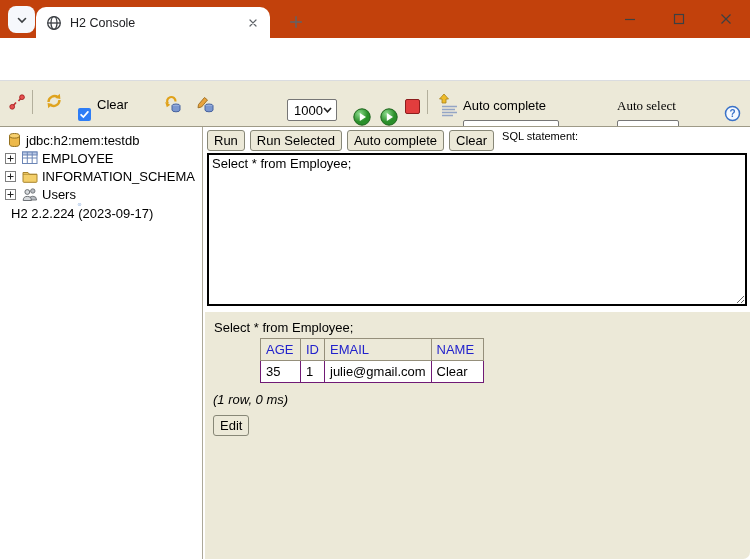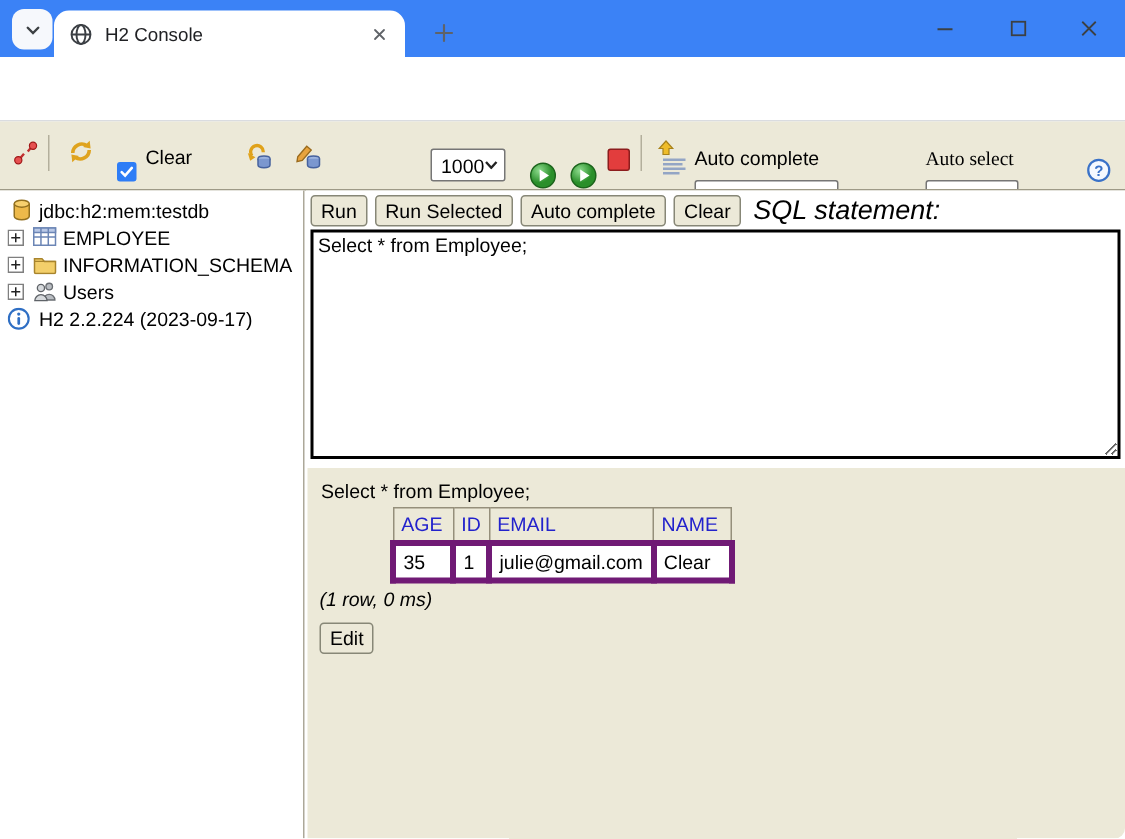--- a/index.html
+++ b/index.html
@@ -4,21 +4,21 @@
 <title>H2 Console</title>
 <style>
   * { margin:0; padding:0; box-sizing:border-box; }
   html,body { background:#fff; }
   body { font-family:"Liberation Sans","DejaVu Sans",sans-serif; }
   .window { position:relative; width:750px; height:559px; overflow:hidden;
             border-radius:0 0 7px 7px; background:#fff; }
   .abs { position:absolute; }
 
   
-  .tabstrip { left:0; top:0; width:750px; height:38px; background:#3b82f6; }
+  .tabstrip { left:0; top:0; width:750px; height:38px; background:#c2410c; }
   .chevron-btn { left:8px; top:6px; width:27px; height:27px; border-radius:8px;
                  background:#f6f8fc; display:flex; align-items:center; justify-content:center; }
   .tab { left:36px; top:7px; width:234px; height:31px; background:#fff;
          border-radius:10px 10px 0 0; display:flex; align-items:center; padding:0 8px 0 10px; }
   .tab-title { flex:1; font-size:12.5px; color:#202124; white-space:nowrap; overflow:hidden; margin-left:8px; }
   .tab-close { width:18px; height:18px; display:flex; align-items:center; justify-content:center; border-radius:50%; }
   .newtab { left:284px; top:10px; width:24px; height:24px; display:flex; align-items:center; justify-content:center; }
   .winctl { top:8px; width:30px; height:22px; display:flex; align-items:center; justify-content:center; }
 
   
@@ -46,31 +46,31 @@
   .sidebar { left:0; top:127px; width:203px; height:432px; background:#fff;
              border-right:1px solid #aca899; font-size:13px; }
   .tree-row { position:absolute; left:0; height:18px; display:flex; align-items:center; white-space:nowrap; }
   .tree-label { margin-left:4px; color:#000; }
 
   .queryframe { left:204px; top:127px; width:546px; height:185px; background:#fff; }
   .btnrow { position:absolute; left:3px; top:3px; display:flex; align-items:flex-start; }
   .h2btn { font-family:"Liberation Sans","DejaVu Sans",sans-serif; font-size:13px; color:#000;
            background:#ece9d8; border:1px solid #878777; border-radius:3px;
            padding:2px 6px; margin-right:5px; height:21px; }
-  .sql-label { font-size:18px; margin-left:3px; white-space:nowrap;font-style:italic; }
+  .sql-label { font-size:11px; margin-left:3px; white-space:nowrap; }
   .sqlbox { position:absolute; left:3px; top:26px; width:540px; height:153px;
             border:2px solid #000; background:#fff; font-family:"Liberation Sans","DejaVu Sans",sans-serif;
             font-size:13px; padding:1px 3px; resize:both; }
 
   .resultsframe { left:205px; top:312px; width:545px; height:247px; background:#ece9d8; font-size:13px; }
   .echo { position:absolute; left:9px; top:8px; }
   .rtable { position:absolute; left:8px; top:26px; border-collapse:collapse; font-size:13px;margin-left:47px; }
   .rtable th { background:#ece9d8; color:#2222cc; font-weight:normal; text-align:left;
                border:1px solid #958f7b; padding:3px 5px; }
-  .rtable td { background:#fff; border:4px solid #701a75; padding:3px 5px; color:#000; }
+  .rtable td { background:#fff; border:1px solid #701a75; padding:3px 5px; color:#000; }
   .status { position:absolute; left:8px; top:80px;font-style:italic; }
   .editbtn-wrap { position:absolute; left:8px; top:103px; }
 
   svg { display:block; }
 </style>
 </head>
 <body>
 
 <div class="window">
 
@@ -301,21 +301,21 @@
         <path d="M2.5 5.5 H8.5 M5.5 2.5 V8.5" stroke="#222" stroke-width="1"></path>
       </svg>
       <svg width="16" height="14" viewBox="0 0 16 14" style="margin-left:6px;">
         <circle cx="10.8" cy="4" r="2.2" fill="#b9bdc2" stroke="#6a6e73" stroke-width="0.9"></circle>
         <path d="M7 13 a3.8 3.8 0 0 1 7.6 0 Z" fill="#b9bdc2" stroke="#6a6e73" stroke-width="0.9"></path>
         <circle cx="5.3" cy="5" r="2.4" fill="#d7dadd" stroke="#5f6368" stroke-width="0.9"></circle>
         <path d="M1.2 13.5 a4.1 4.1 0 0 1 8.2 0 Z" fill="#d7dadd" stroke="#5f6368" stroke-width="0.9"></path>
       </svg>
       <span class="tree-label">Users</span>
     </div>
-    <div class="tree-row" style="top:76px;left:5px;">
+    <div class="tree-row" style="top:76px;left:5px;flex-direction:column;">
       <svg width="15" height="15" viewBox="0 0 15 15">
         <circle cx="7.5" cy="7.5" r="6.6" fill="#fff" stroke="#2f6fc4" stroke-width="1.4"></circle>
         <circle cx="7.5" cy="4.4" r="1.1" fill="#2f6fc4"></circle>
         <rect x="6.6" y="6.4" width="1.8" height="5.2" rx="0.9" fill="#2f6fc4"></rect>
       </svg>
       <span class="tree-label" style="margin-left:6px;">H2 2.2.224 (2023-09-17)</span>
     </div>
   </div>
 
   <div class="abs queryframe">

